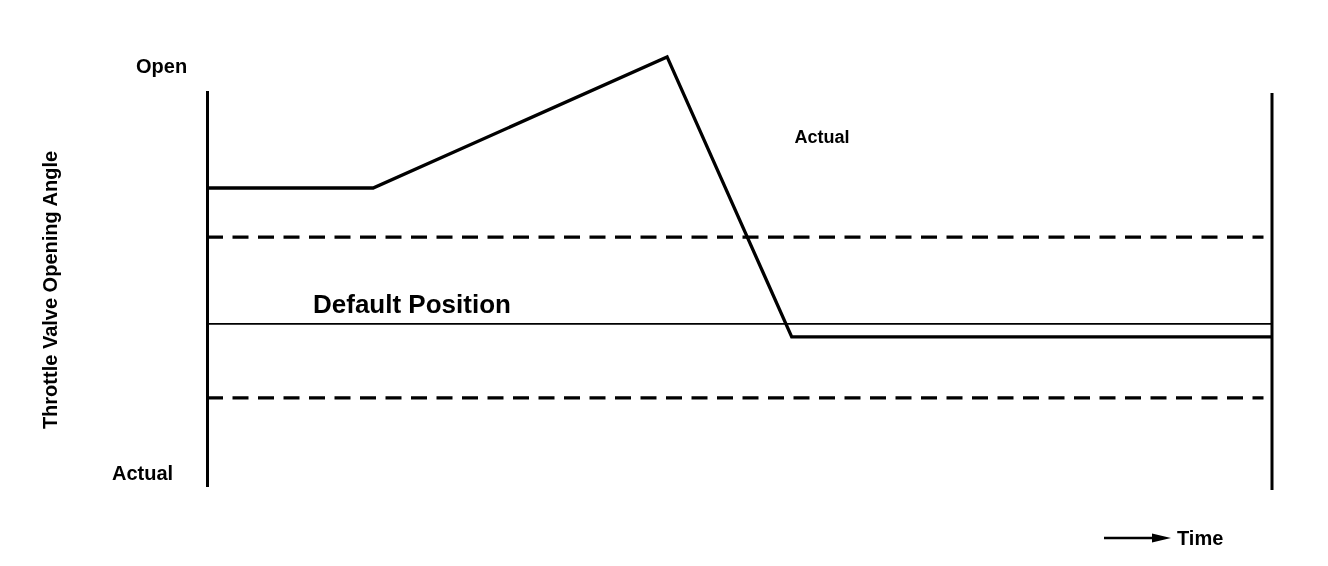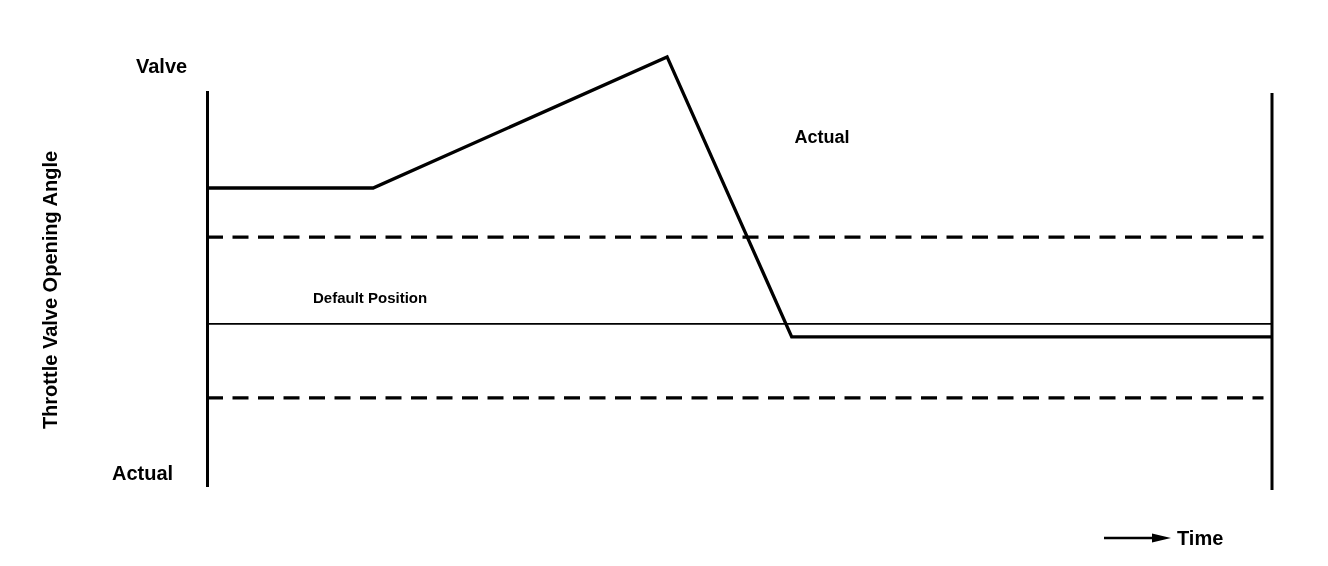--- a/index.html
+++ b/index.html
@@ -13,21 +13,21 @@
     overflow: hidden;
   }
   .lbl {
     position: absolute;
     font-weight: bold;
     color: #000000;
     white-space: nowrap;
   }
   #open-label    { left: 136px; top: 55px;  font-size: 20px; }
   #closed-label  { left: 112px; top: 462px; font-size: 20px; }
-  #default-label { left: 313px; top: 289px; font-size: 15px; }
+  #default-label { left: 313px; top: 289px; font-size: 26px; }
   #time-label    { left: 1177px; top: 527px; font-size: 20px; }
   #y-axis-title {
     left: 50px; top: 290px;
     font-size: 20px;
     transform: translate(-50%, -50%) rotate(-90deg);
   }
   #actual-label {
     left: 822px; top: 126px;
     transform: translateX(-50%);
     text-align: left;
@@ -62,21 +62,21 @@
         <polyline points="207.0,397.9 1263.5,397.9" class="series dashed" stroke="#000000"></polyline>
       </g>
     <g>
       <line class="arrow-line" x1="1104" y1="538" x2="1156" y2="538"></line>
       <polygon class="arrow-head" points="1152,533.5 1152,542.5 1171,538"></polygon>
     </g>
   </svg>
 
   <div id="y-axis-title" class="lbl">Throttle Valve Opening Angle</div>
 
-  <div id="open-label" class="lbl">Valve</div>
+  <div id="open-label" class="lbl">Open</div>
 
   <div id="closed-label" class="lbl">Actual</div>
 
   <div id="actual-label" class="lbl">
     <div>Actual</div>
   </div>
 
   <div id="default-label" class="lbl">Default Position</div>
 
   <div id="time-label" class="lbl">Time</div>

